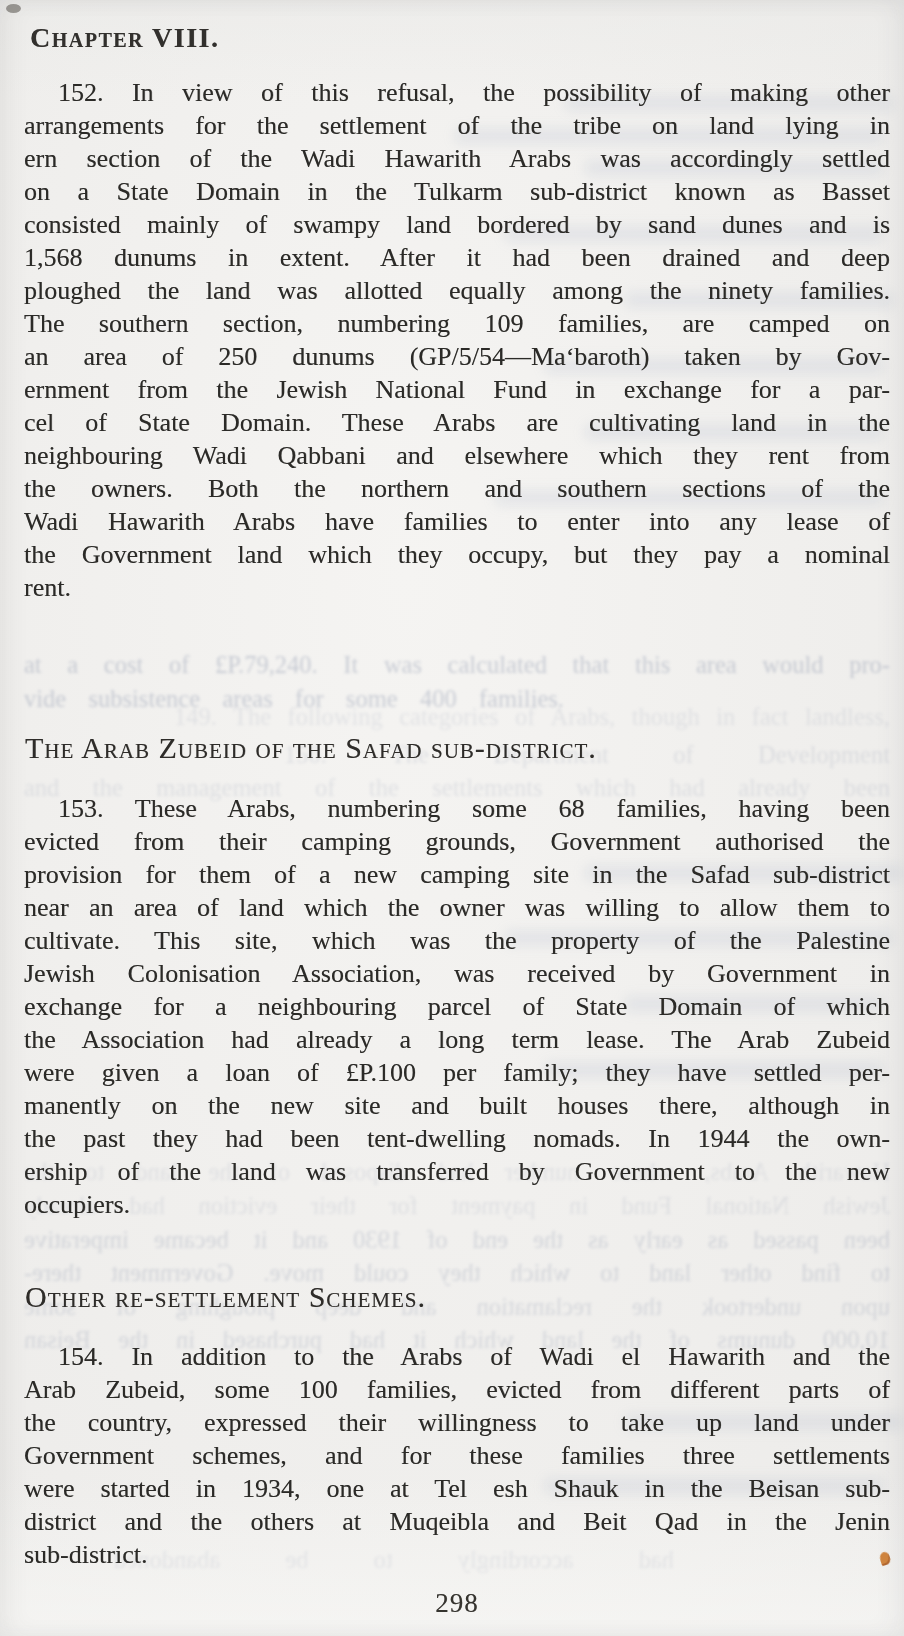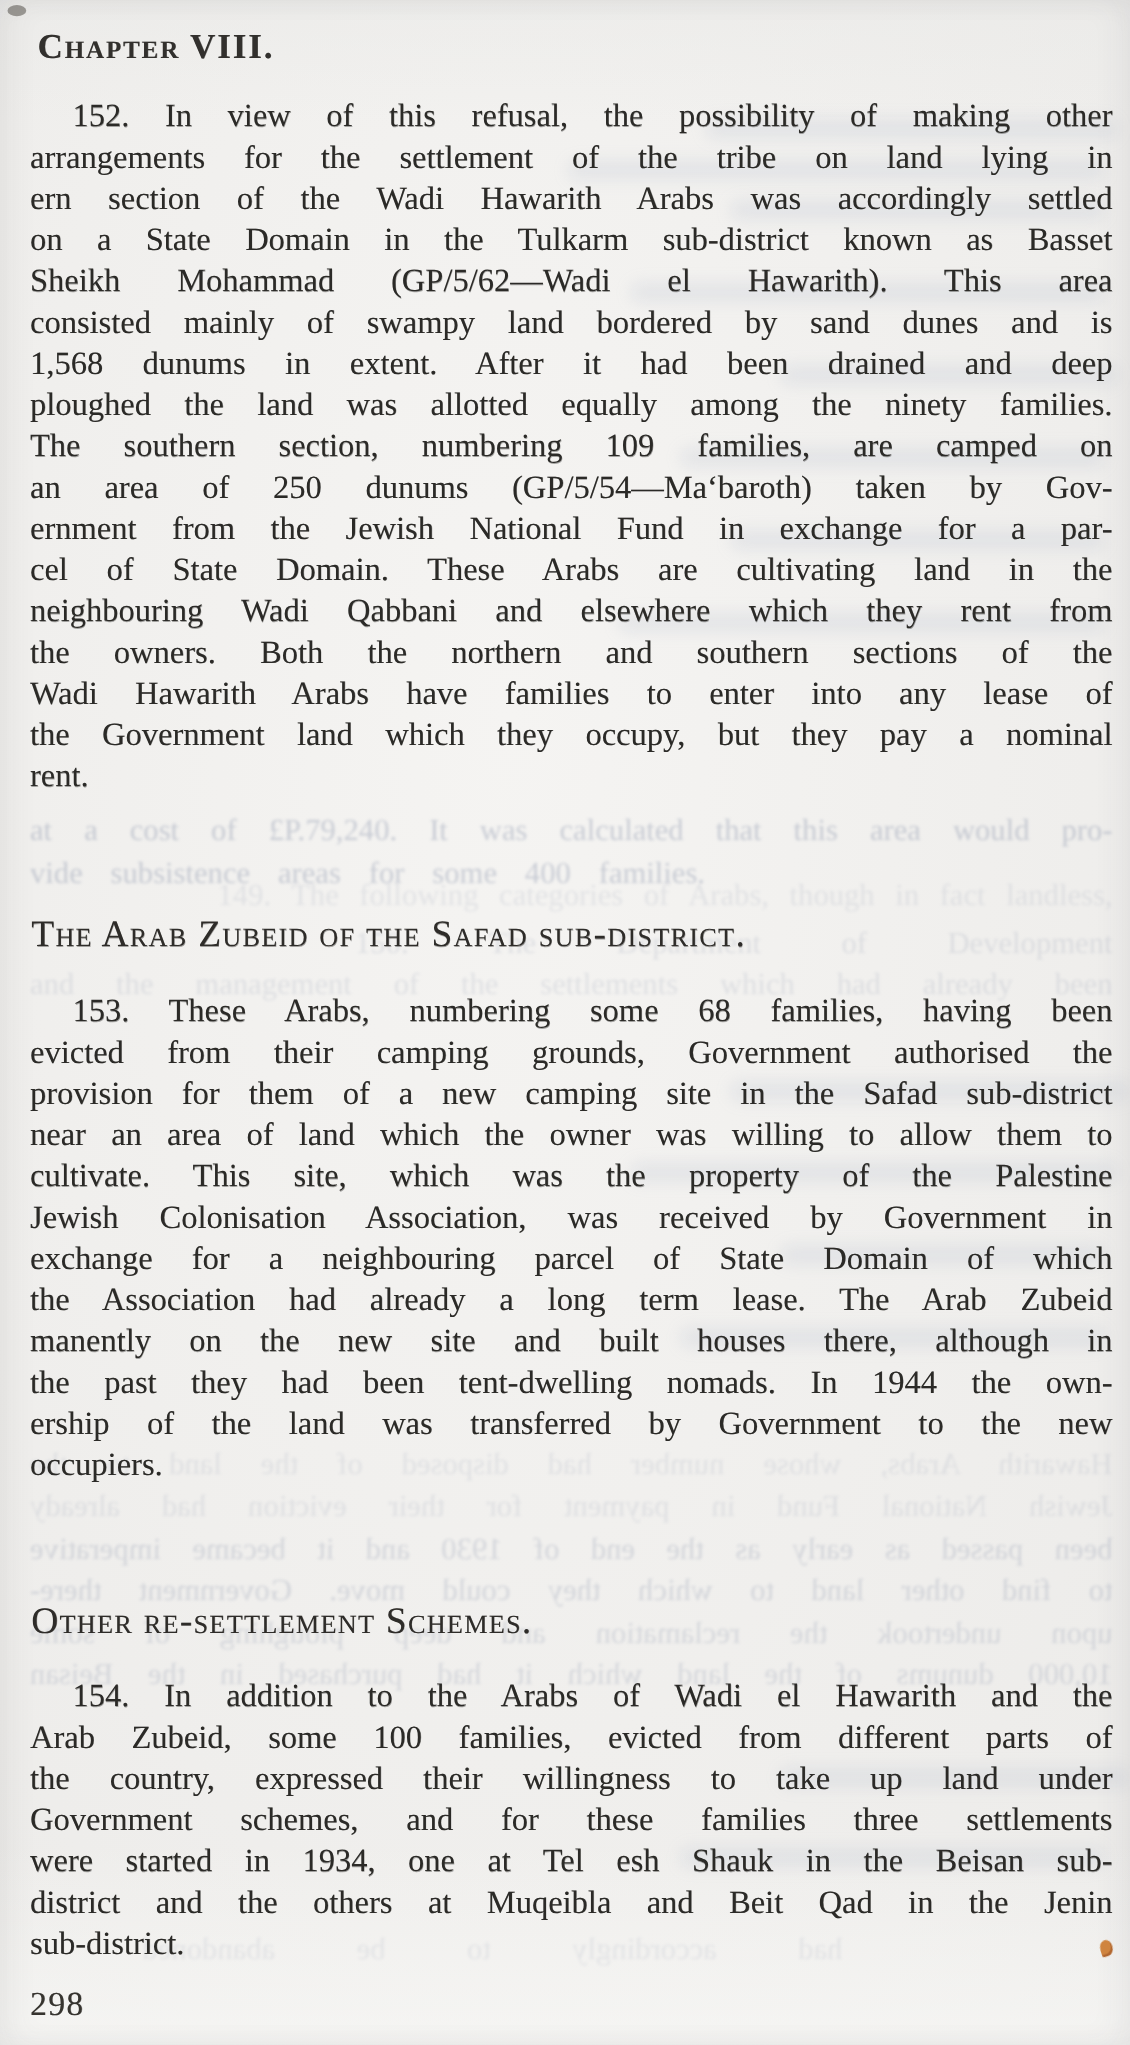--- a/index.html
+++ b/index.html
@@ -40,21 +40,21 @@
   .line{
     font-size:26px;line-height:33px;height:33px;
     text-align:justify;text-align-last:justify;
     white-space:normal;
     text-shadow:0.3px 0.3px 0 rgba(43,42,39,.4);
   }
   .line.first{padding-left:34px;}
   .line.last{text-align-last:left;}
   .pagenum{
     position:absolute;top:1588px;left:0;width:866px;
-    font-size:27px;color:#36342f;
+    text-align:center;font-size:27px;color:#36342f;
     letter-spacing:1px;text-shadow:0.3px 0.3px 0 rgba(40,38,35,.4);
   }
   
   .ghost{
     position:absolute;left:0;width:866px;
     font-size:24.5px;line-height:30px;
     color:#75819d;filter:blur(1.4px);
     text-align:justify;text-align-last:justify;
     pointer-events:none;
   }
@@ -125,21 +125,20 @@
   </div>
 
   <div class="content">
     <h1 class="chapter">Chapter VIII.</h1>
 
     <div class="para" id="p152">
         <div class="line first">152. In view of this refusal, the possibility of making other</div>
         <div class="line">arrangements for the settlement of the tribe on land lying in</div>
         <div class="line">ern section of the Wadi Hawarith Arabs was accordingly settled</div>
         <div class="line">on a State Domain in the Tulkarm sub-district known as Basset</div>
-        <div class="line">Sheikh Mohammad (GP/5/62—Wadi el Hawarith).  This area</div>
         <div class="line">consisted mainly of swampy land bordered by sand dunes and is</div>
         <div class="line">1,568 dunums in extent.  After it had been drained and deep</div>
         <div class="line">ploughed the land was allotted equally among the ninety families.</div>
         <div class="line">The southern section, numbering 109 families, are camped on</div>
         <div class="line">an area of 250 dunums (GP/5/54—Ma‘baroth) taken by Gov-</div>
         <div class="line">ernment from the Jewish National Fund in exchange for a par-</div>
         <div class="line">cel of State Domain.  These Arabs are cultivating land in the</div>
         <div class="line">neighbouring Wadi Qabbani and elsewhere which they rent from</div>
         <div class="line">the owners.  Both the northern and southern sections of the</div>
         <div class="line">Wadi Hawarith Arabs have families to enter into any lease of</div>
@@ -151,20 +150,21 @@
 
     <div class="para" id="p153">
         <div class="line first">153. These Arabs, numbering some 68 families, having been</div>
         <div class="line">evicted from their camping grounds, Government authorised the</div>
         <div class="line">provision for them of a new camping site in the Safad sub-district</div>
         <div class="line">near an area of land which the owner was willing to allow them to</div>
         <div class="line">cultivate.  This site, which was the property of the Palestine</div>
         <div class="line">Jewish Colonisation Association, was received by Government in</div>
         <div class="line">exchange for a neighbouring parcel of State Domain of which</div>
         <div class="line">the Association had already a long term lease.  The Arab Zubeid</div>
+        <div class="line">were given a loan of £P.100 per family; they have settled per-</div>
         <div class="line">manently on the new site and built houses there, although in</div>
         <div class="line">the past they had been tent-dwelling nomads.  In 1944 the own-</div>
         <div class="line">ership of the land was transferred by Government to the new</div>
         <div class="line last">occupiers.</div>
       </div>
 
     <h2 class="sec-heading" id="heading-2">Other re-settlement Schemes.</h2>
 
     <div class="para" id="p154">
         <div class="line first">154. In addition to the Arabs of Wadi el Hawarith and the</div>

